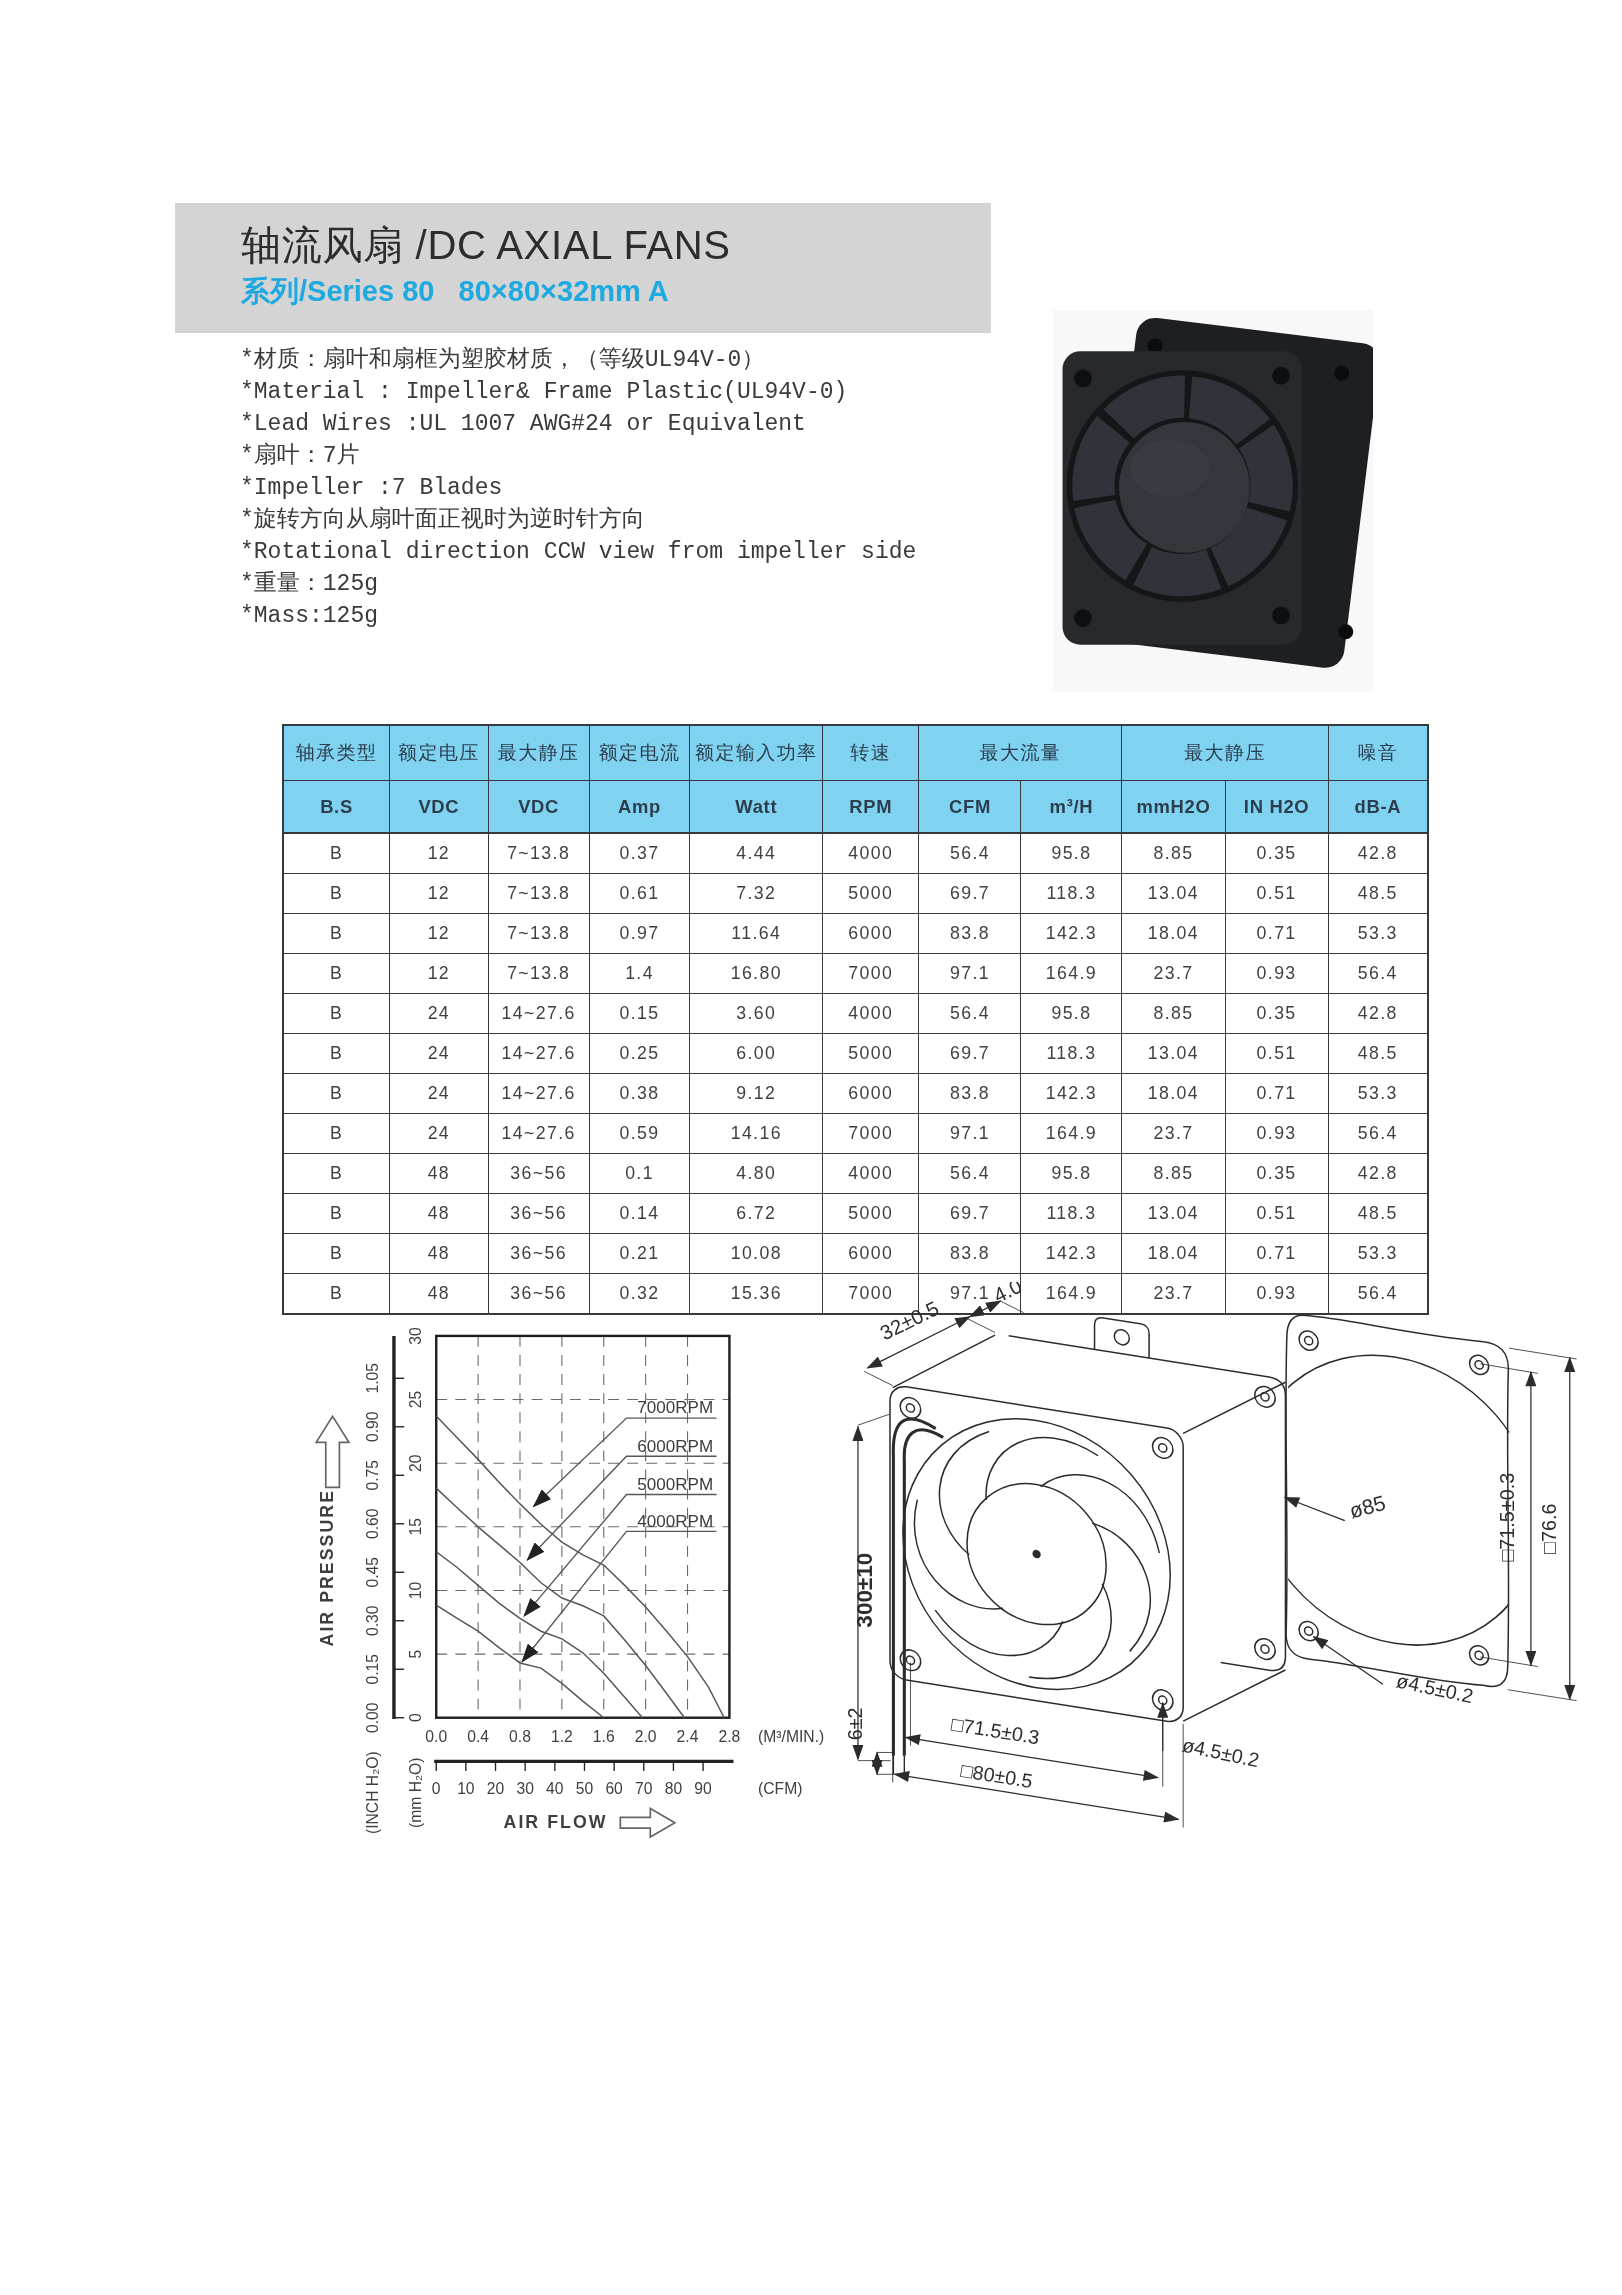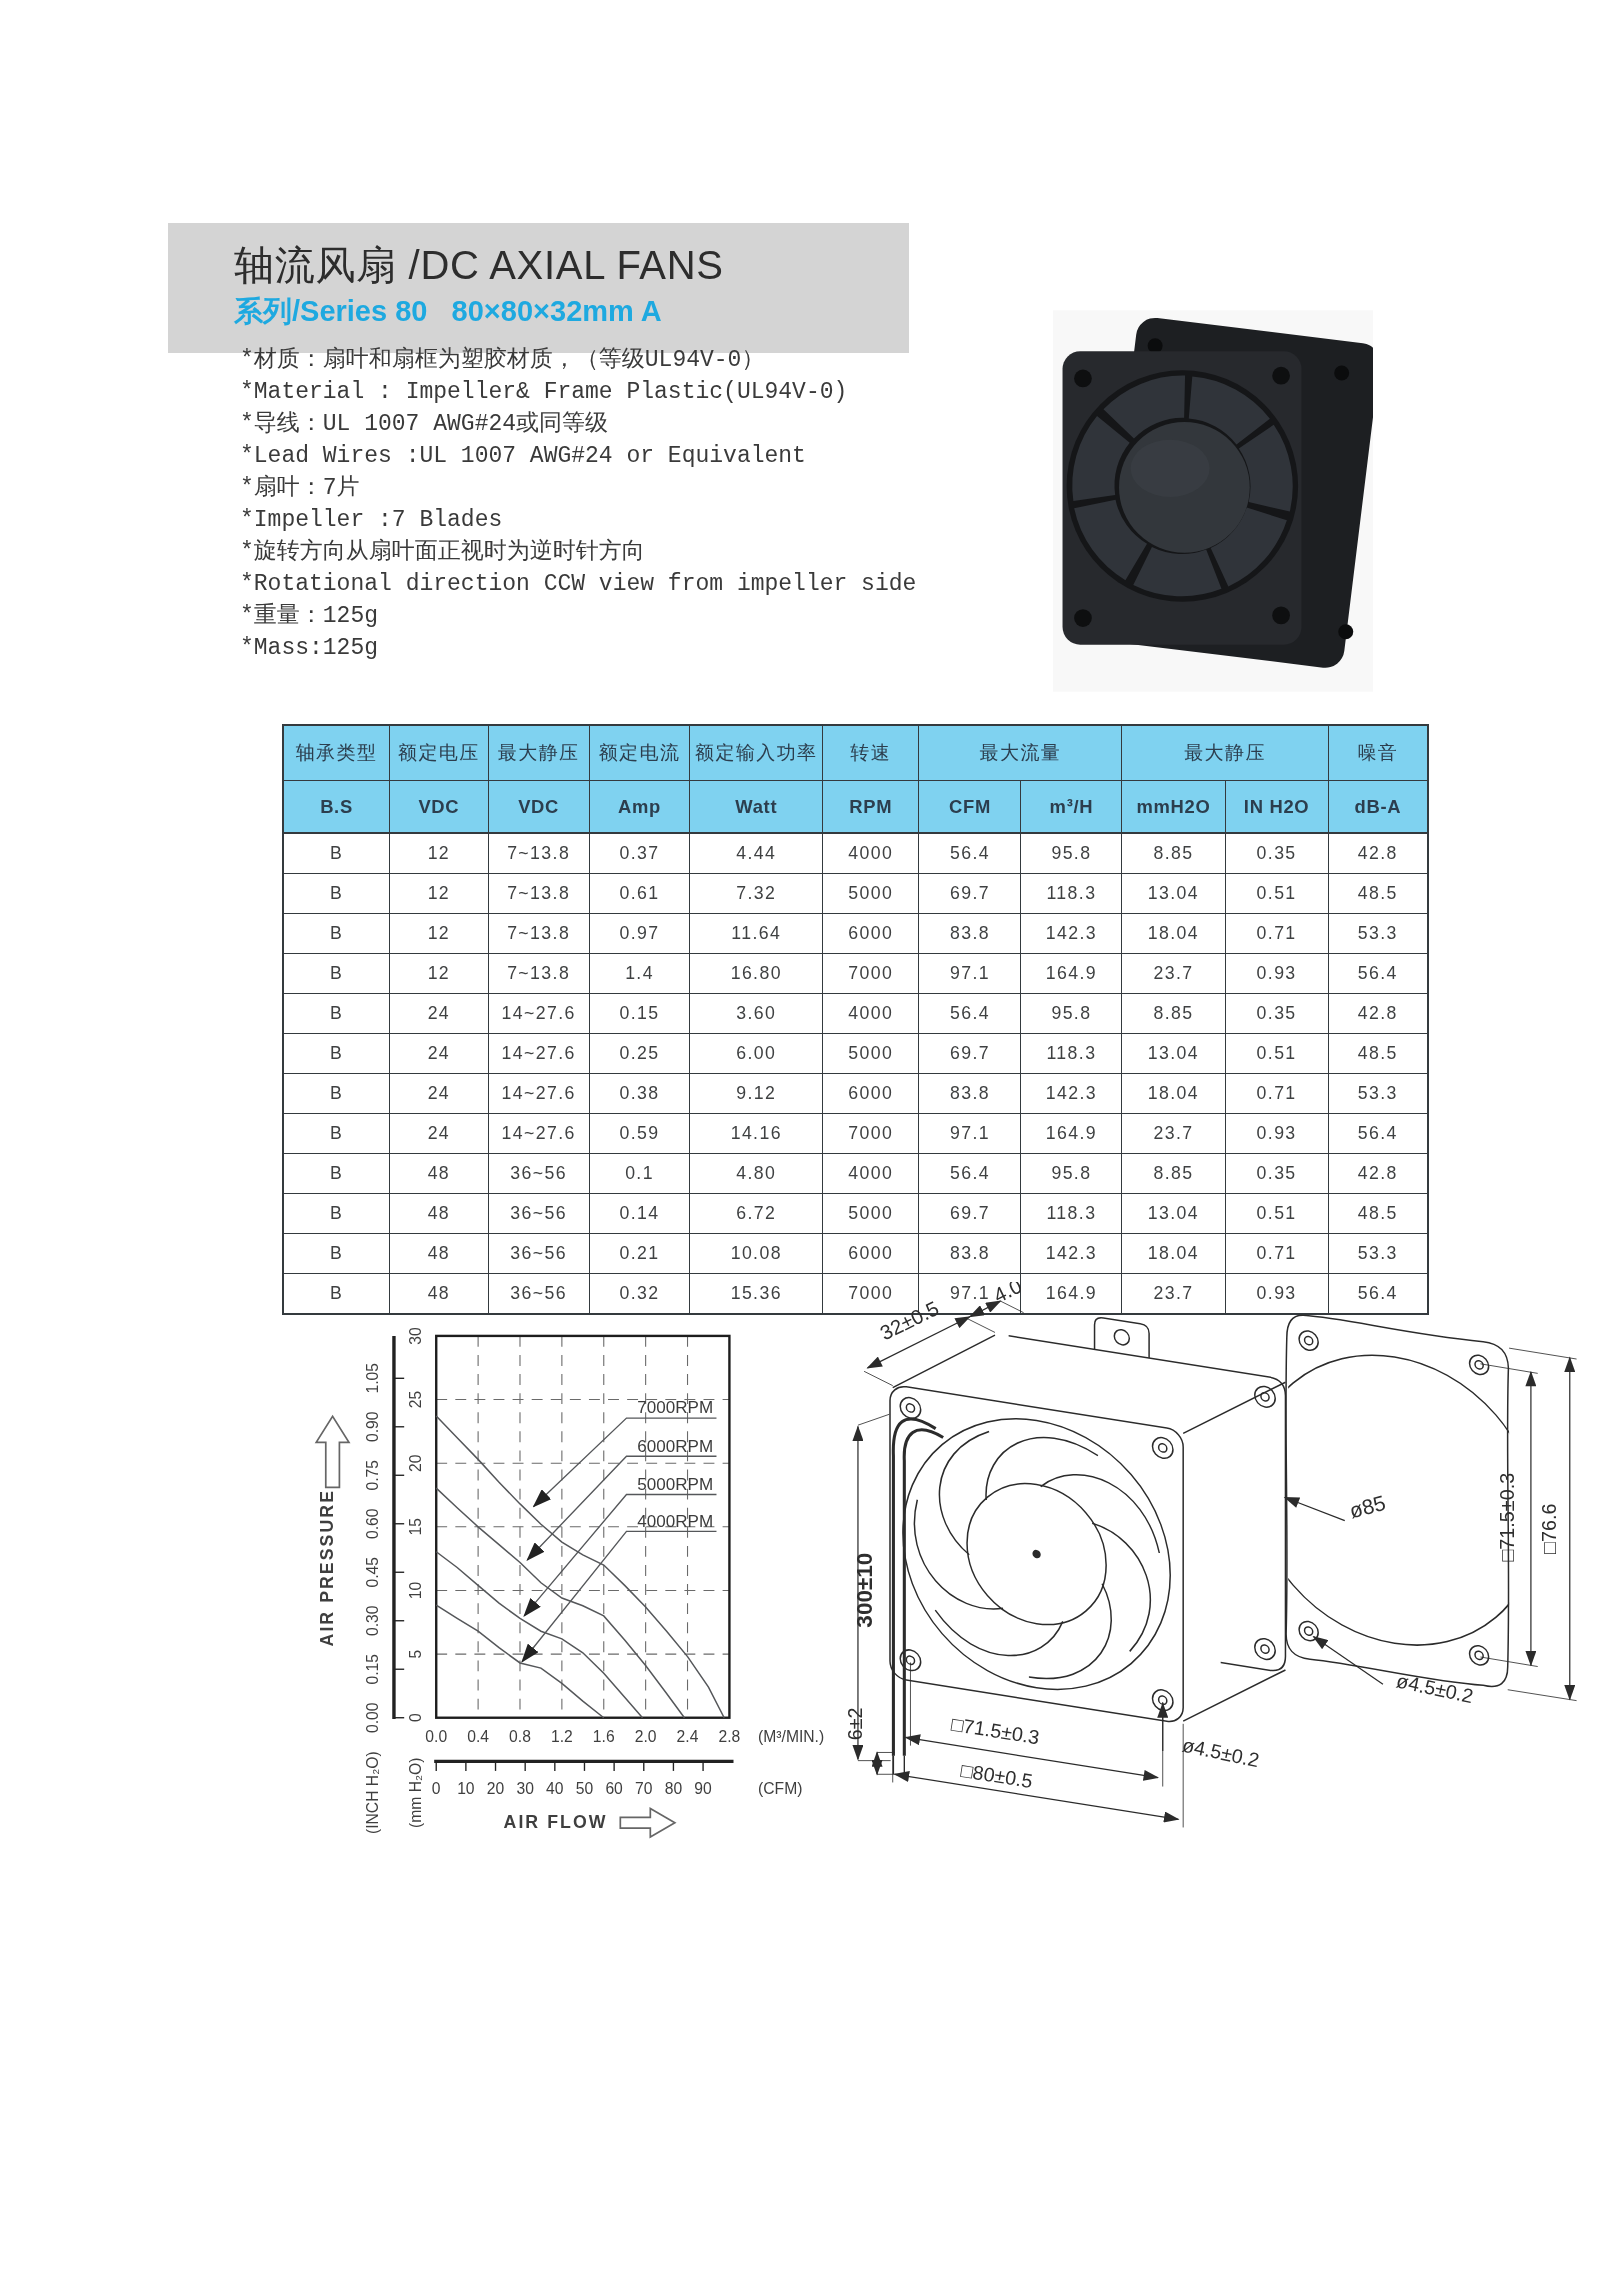--- a/index.html
+++ b/index.html
@@ -1,19 +1,19 @@
 <!DOCTYPE html>
 <html style="font-size:11px"><head>
 <meta charset="utf-8">
 <style>
   html,body{margin:0;padding:0;background:#fff;}
   .page{position:relative;width:1623px;height:2295px;background:#ffffff;overflow:hidden;
         font-family:"Liberation Sans","DejaVu Sans",sans-serif;}
-  .header-bar{position:absolute;left:168px;top:203px;width:741px;height:130px;background:#d4d4d4;
-              box-sizing:border-box;padding:20.5px 0 0 66px;margin-top:20px;}
+  .header-bar{position:absolute;left:175px;top:203px;width:816px;height:130px;background:#d4d4d4;
+              box-sizing:border-box;padding:20.5px 0 0 66px;}
   .page-title{font-size:40px;line-height:42px;color:#2d2d2d;font-weight:500;letter-spacing:0.7px;white-space:pre;}
   .page-subtitle{margin-top:9.5px;font-size:29px;line-height:33px;font-weight:700;color:#1ea9e0;white-space:pre;}
   .specs{position:absolute;left:240px;top:344px;width:784px;}
   .spec-line{font-size:23px;line-height:32px;color:#3a3a3a;white-space:pre;font-family:Liberation Mono, monospace;}
   .photo{position:absolute;left:1053px;top:310px;width:320px;height:382px;}
   table.spec{position:absolute;left:282px;top:724px;width:1147px;border-collapse:collapse;table-layout:fixed;
              border:2.7px solid #343a3e;}
   table.spec th,table.spec td{border:1.4px solid #343a3e;text-align:center;vertical-align:middle;
              overflow:hidden;white-space:nowrap;}
   table.spec th.h1{height:52px;background:#7fd2f0;color:#2c3e4e;font-size:19px;font-weight:400;letter-spacing:1.4px;}
@@ -57,21 +57,20 @@
       <circle cx="44" cy="100" r="13" fill="#0e0f10"></circle>
       <circle cx="335" cy="96" r="13" fill="#0e0f10"></circle>
       <circle cx="44" cy="452" r="13" fill="#0e0f10"></circle>
       <circle cx="335" cy="448" r="13" fill="#0e0f10"></circle>
     </g>
   </svg>
 
   <div class="specs">
       <div class="spec-line">*材质：扇叶和扇框为塑胶材质，（等级UL94V-0）</div>
       <div class="spec-line">*Material : Impeller&amp; Frame Plastic(UL94V-0)</div>
-      <div class="spec-line">*导线：UL 1007 AWG#24或同等级</div>
       <div class="spec-line">*Lead Wires :UL 1007 AWG#24 or Equivalent</div>
       <div class="spec-line">*扇叶：7片</div>
       <div class="spec-line">*Impeller :7 Blades</div>
       <div class="spec-line">*旋转方向从扇叶面正视时为逆时针方向</div>
       <div class="spec-line">*Rotational direction CCW view from impeller side</div>
       <div class="spec-line">*重量：125g</div>
       <div class="spec-line">*Mass:125g</div>
     </div>
 
   <table class="spec">

